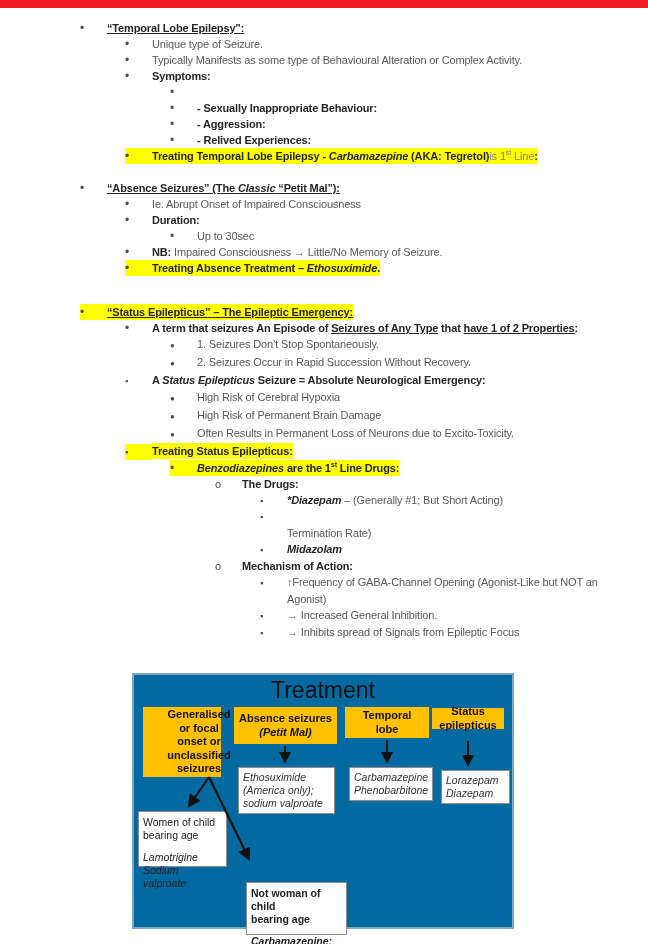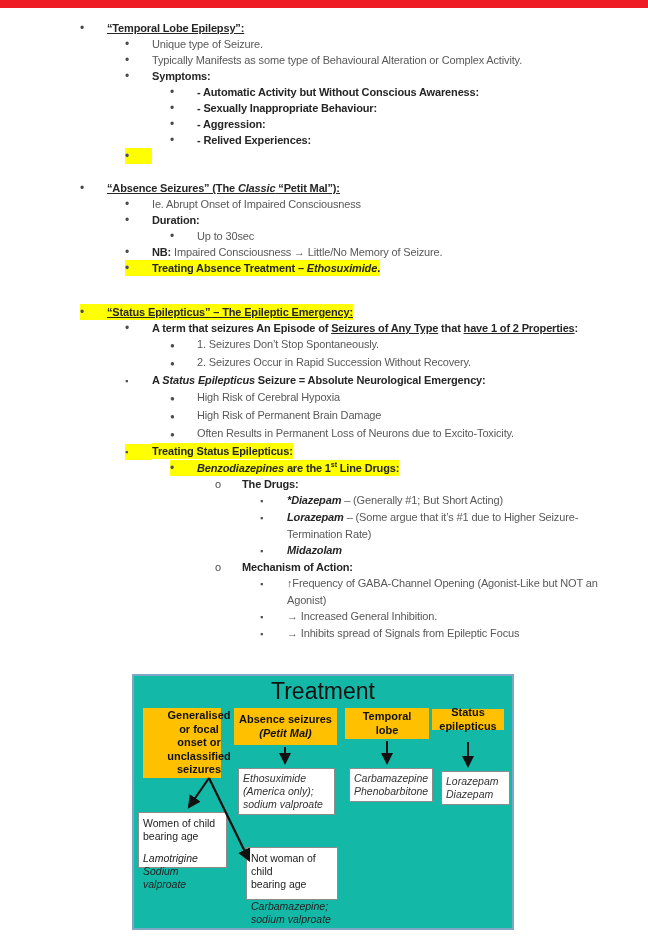--- a/index.html
+++ b/index.html
@@ -26,21 +26,21 @@
   .u{text-decoration:underline;}
   .graymid{color:#808080;}
   sup{font-size:0.65em;line-height:0;}
   .hl .bul,.hl .txt{background:#ffff00;}
   .sp-sec2{margin-top:16px;}
   .sp-sec3{margin-top:28px;}
 
   
   .diagram{
     position:relative;width:378px;height:252px;margin:32px 0 0 132px;
-    border:2px solid #7da7c4;background:#14b8a6;
+    border:2px solid #7da7c4;background:#0369a1;
   }
   .d-title{
     position:absolute;top:2px;left:0;right:0;text-align:center;
     font-size:23px;color:#111;letter-spacing:0;
   }
   .dbox{position:absolute;box-sizing:border-box;}
   .gold{
     background:#ffc000;color:#111;font-weight:bold;font-size:11px;line-height:13.5px;
     display:flex;align-items:center;justify-content:center;text-align:center;
     white-space:pre-line;padding:2px;
@@ -75,36 +75,36 @@
   <div class="line l2">
     <span class="bul dot">•</span>
     <span class="txt"><span>Typically Manifests as some type of Behavioural Alteration or Complex Activity.</span></span>
   </div>
   <div class="line l2">
     <span class="bul dot">•</span>
     <span class="txt"><span class="b">Symptoms:</span></span>
   </div>
   <div class="line l3">
     <span class="bul dot">•</span>
-    <span class="txt"><span class="b">- Automatic Activity but Without Conscious Awareness:</span></span>
   </div>
   <div class="line l3">
     <span class="bul dot">•</span>
     <span class="txt"><span class="b">- Sexually Inappropriate Behaviour:</span></span>
   </div>
   <div class="line l3">
     <span class="bul dot">•</span>
     <span class="txt"><span class="b">- Aggression:</span></span>
   </div>
   <div class="line l3">
     <span class="bul dot">•</span>
     <span class="txt"><span class="b">- Relived Experiences:</span></span>
   </div>
   <div class="line l2 hl">
     <span class="bul dot">•</span>
+    <span class="txt"><span class="b">Treating Temporal Lobe Epilepsy - </span><span class="b i">Carbamazepine</span><span class="b"> (AKA: Tegretol)</span><span class="graymid">is 1</span><sup class="graymid">st</sup><span class="graymid"> Line</span><span class="b">:</span></span>
   </div>
 
   <div class="line l1 sp-sec2">
     <span class="bul dot">•</span>
     <span class="txt"><span class="b u">“Absence Seizures” (The </span><span class="b i u">Classic</span><span class="b u"> “Petit Mal”):</span></span>
   </div>
   <div class="line l2">
     <span class="bul dot">•</span>
     <span class="txt"><span>Ie. Abrupt Onset of Impaired Consciousness</span></span>
   </div>
@@ -168,21 +168,20 @@
   <div class="line l4">
     <span class="bul cir">o</span>
     <span class="txt"><span class="b">The Drugs:</span></span>
   </div>
   <div class="line l5">
     <span class="bul sq">▪</span>
     <span class="txt"><span class="b i">*Diazepam</span><span> – (Generally #1; But Short Acting)</span></span>
   </div>
   <div class="line l5">
     <span class="bul sq">▪</span>
-    <span class="txt"><span class="b i">Lorazepam</span><span> – (Some argue that it’s #1 due to Higher Seizure-</span></span>
   </div>
   <div class="line l5">
     <span class="bul"></span>
     <span class="txt"><span>Termination Rate)</span></span>
   </div>
   <div class="line l5">
     <span class="bul sq">▪</span>
     <span class="txt"><span class="b i">Midazolam</span></span>
   </div>
   <div class="line l4">
@@ -224,21 +223,21 @@
 (America only);
 sodium valproate</div>
     <div class="dbox white" style="left:215px;top:92px;width:84px;">Carbamazepine
 Phenobarbitone</div>
     <div class="dbox white" style="left:307px;top:95px;width:69px;">Lorazepam
 Diazepam</div>
 
     <div class="dbox plainbox" style="left:4px;top:136px;width:89px;height:56px;"><span>Women of child
 bearing age</span><span class="drugs">Lamotrigine
 Sodium valproate</span></div>
-    <div class="dbox plainbox" style="left:112px;top:171px;width:92px;height:53px;"><span>Not woman of child
+    <div class="dbox plainbox" style="left:112px;top:207px;width:101px;height:53px;font-weight:bold;"><span>Not woman of child
 bearing age</span><span class="drugs">Carbamazepine;
 sodium valproate</span></div>
 
     <svg class="arrows" width="378" height="252" viewBox="0 0 378 252">
       <defs>
         <marker id="ah" markerWidth="7" markerHeight="7" refX="5" refY="3" orient="auto">
           <path d="M0,0 L6,3 L0,6 Z" fill="#111"></path>
         </marker>
       </defs>
       <line x1="151" y1="71" x2="151" y2="87" stroke="#111" stroke-width="2" marker-end="url(#ah)"></line>

